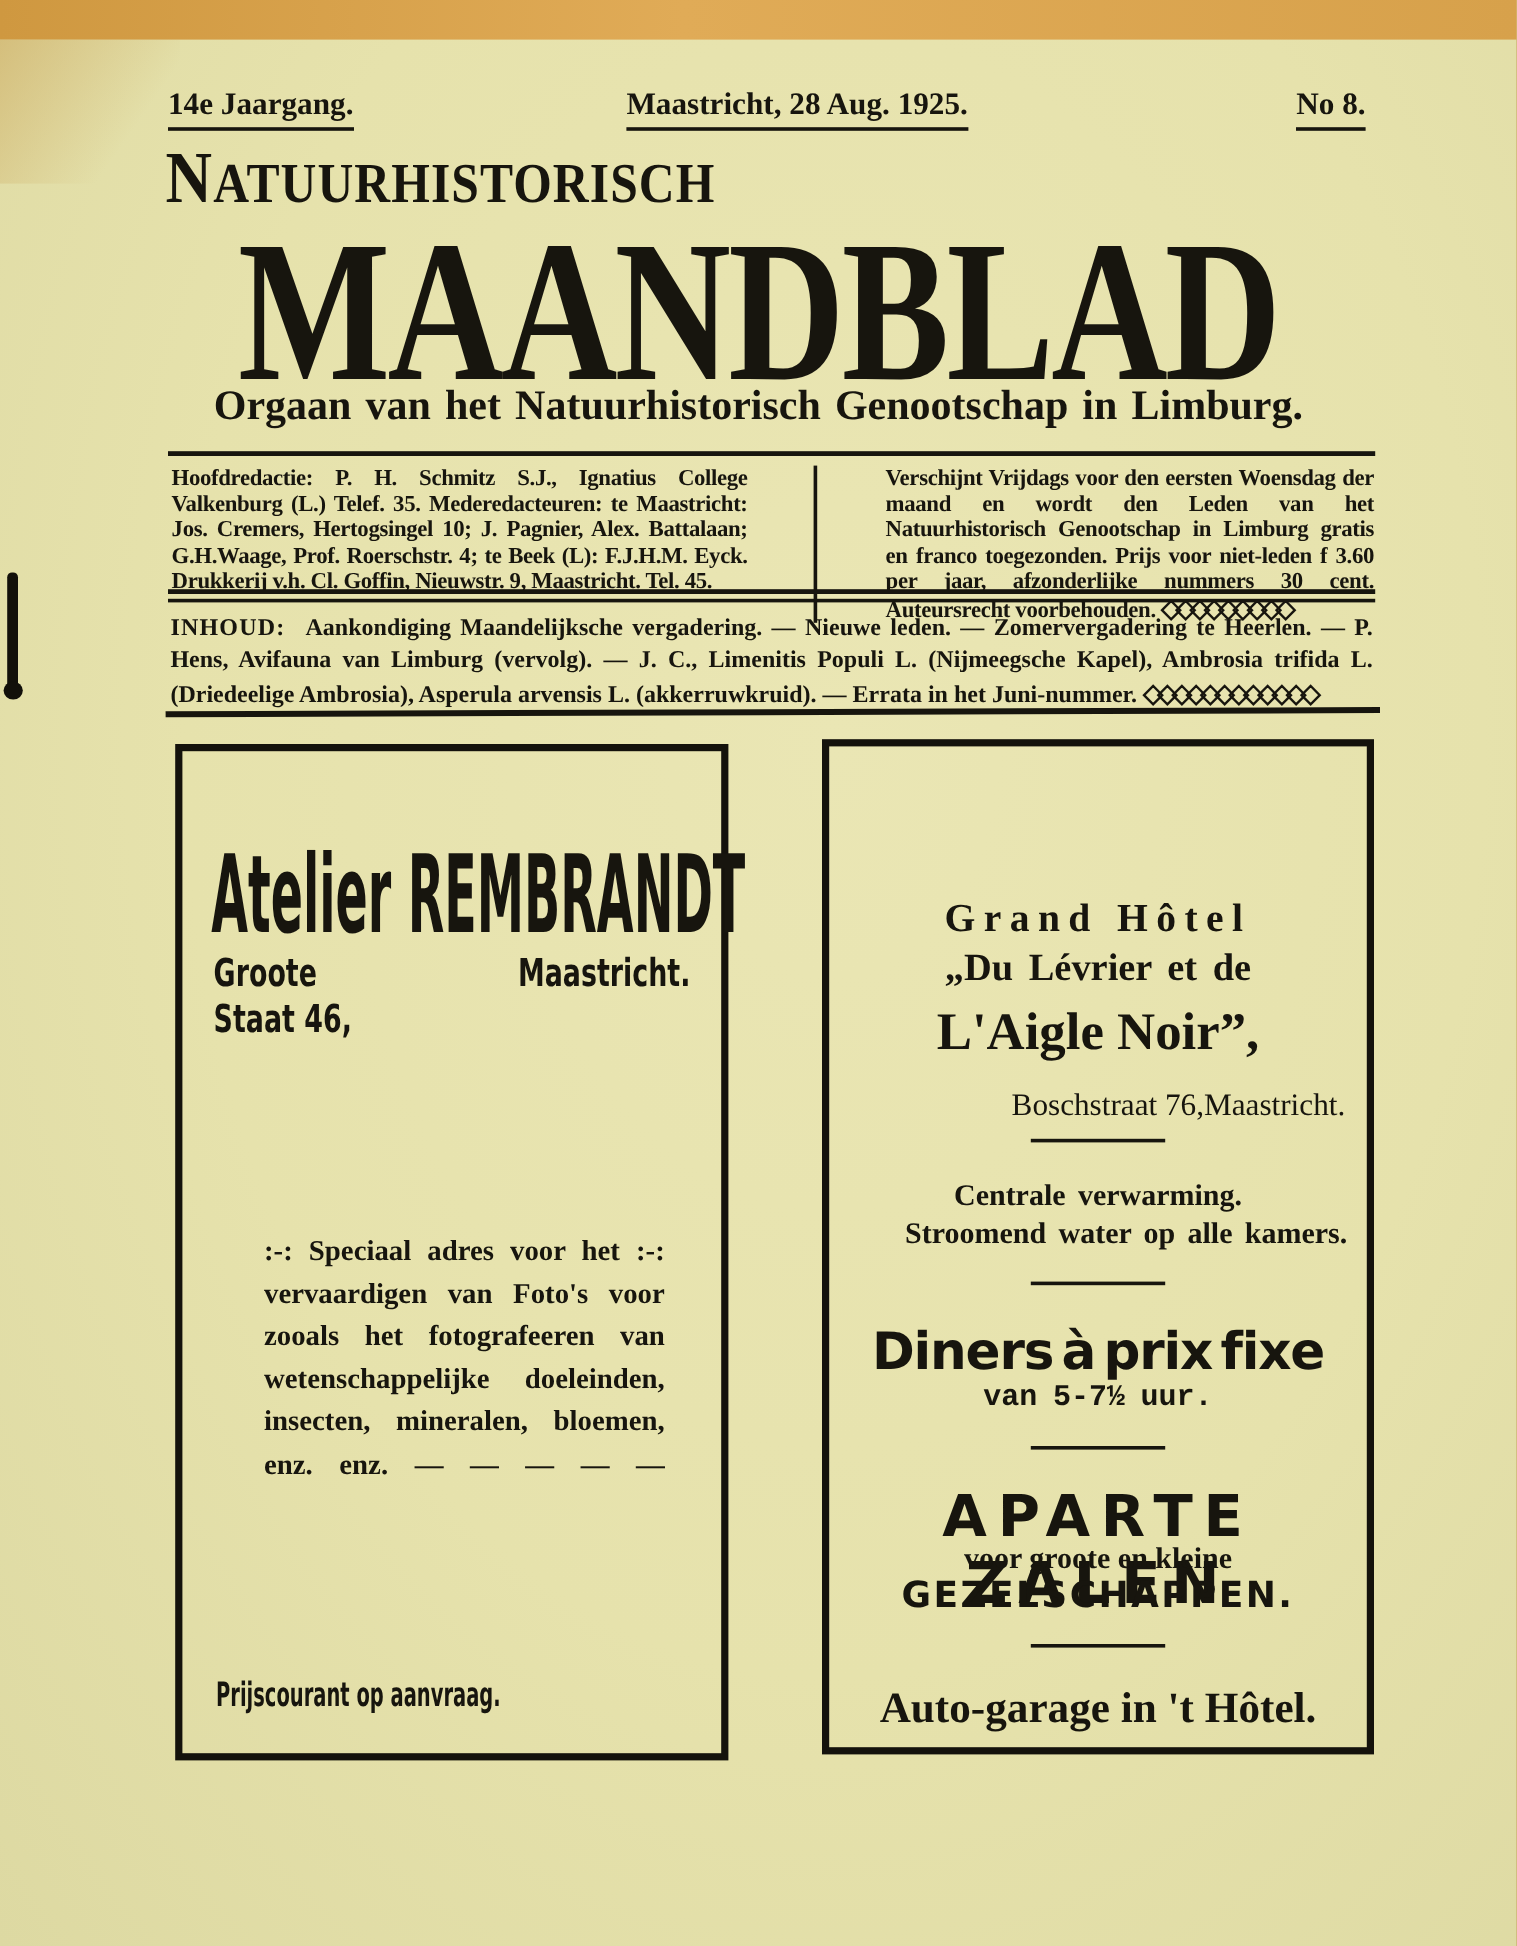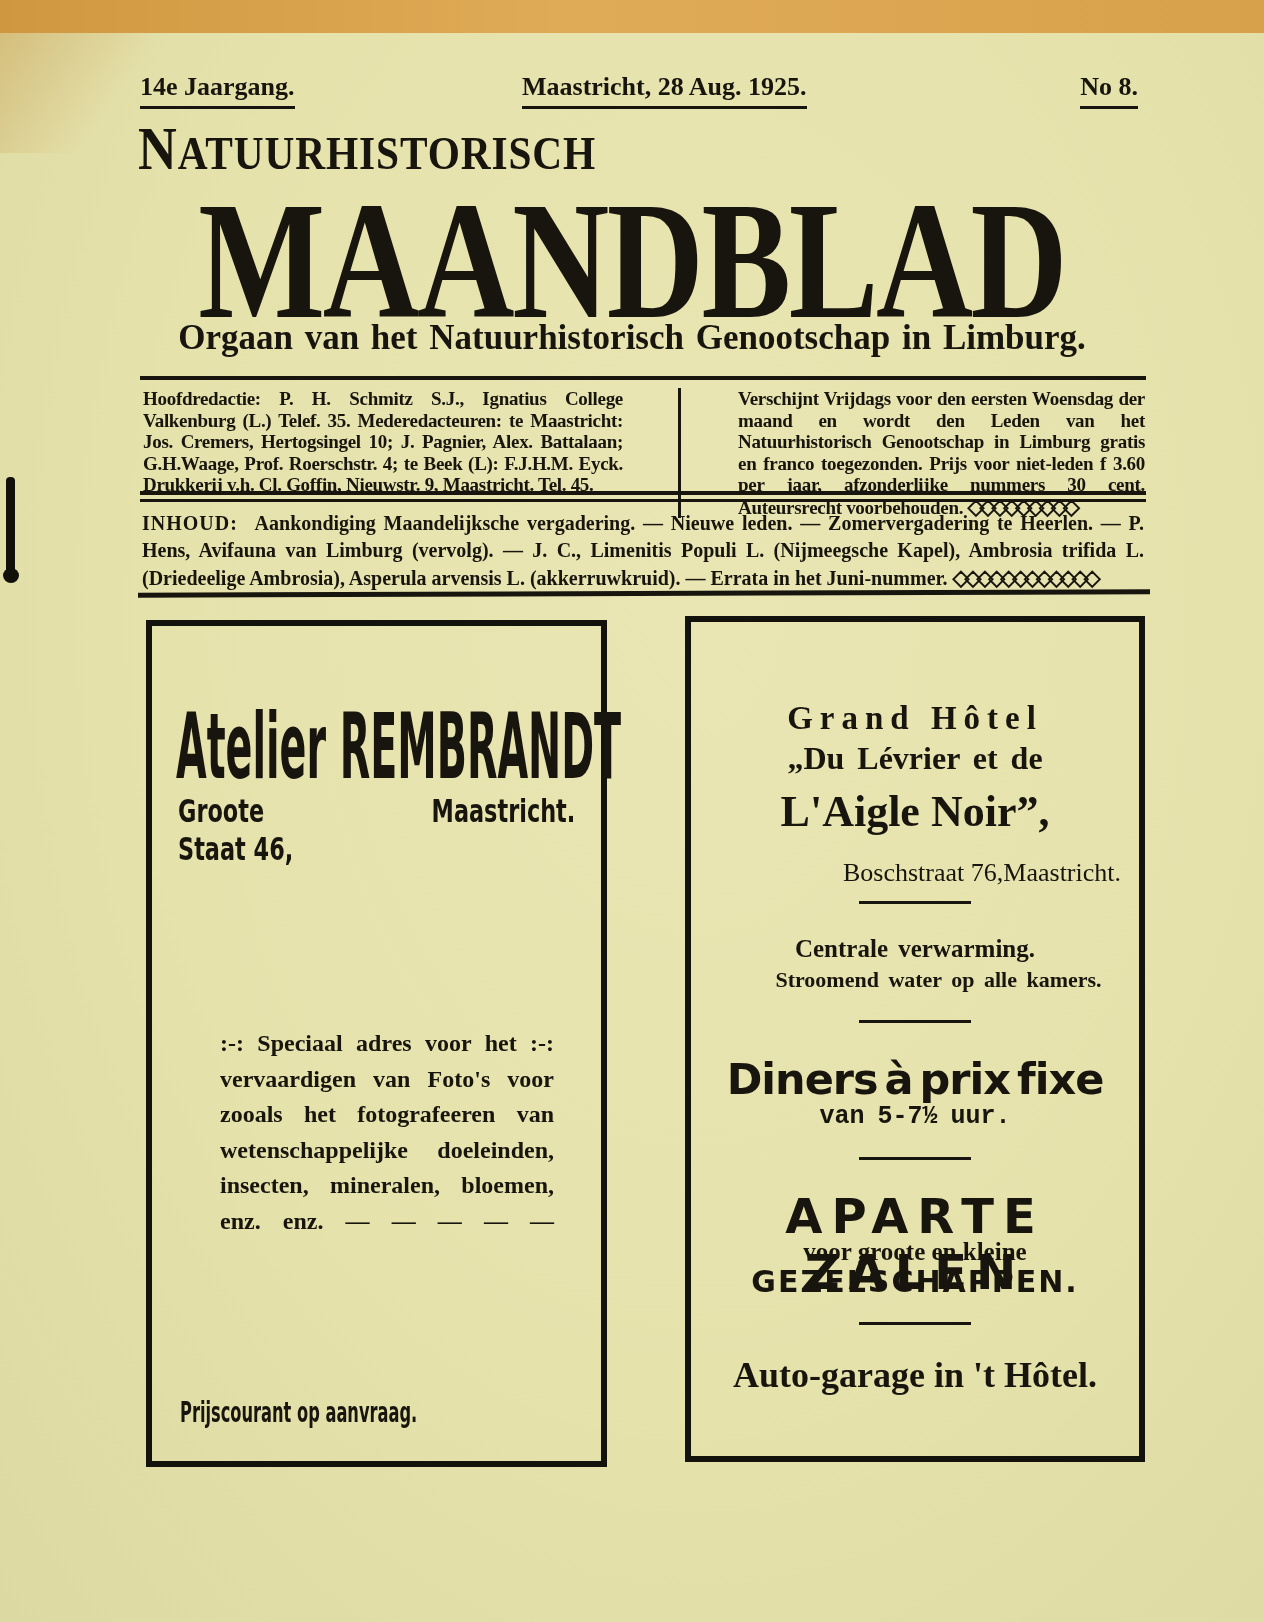--- a/index.html
+++ b/index.html
@@ -61,30 +61,30 @@
     font-family:"DejaVu Sans",sans-serif;font-weight:bold;font-size:32px;}
   .remb-address span{display:inline-block;transform:scaleX(0.7);}
   .remb-address span:first-child{transform-origin:left center;}
   .remb-address span:last-child{transform-origin:right center;}
   .remb-body{position:absolute;top:400px;left:68px;width:334px;
     font-size:24px;font-weight:bold;line-height:35.5px;}
   .remb-body div{text-align:justify;text-align-last:justify;}
   .remb-footer{position:absolute;top:770px;left:28px;font-family:"DejaVu Sans",sans-serif;font-weight:bold;
     font-size:28px;transform:scaleX(0.58);transform-origin:left top;white-space:nowrap;}
 
-  .ad-right div{position:absolute;left:0;right:0;text-align:center;}
+  .ad-right div{position:absolute;left:0;right:0;text-align:center;margin-top:48px;}
   .hotel-top{top:78px;font-size:33px;font-weight:bold;letter-spacing:7px;}
   .hotel-name1{top:118px;font-size:32px;font-weight:bold;word-spacing:5px;}
   .hotel-name2{top:164px;font-size:44px;font-weight:bold;}
   .hotel-address{top:236px;display:flex;justify-content:flex-end;padding:0 18px;
     font-size:26px;font-weight:normal;position:absolute;}
   .hr{top:0;width:112px !important;left:50% !important;right:auto !important;margin-left:-56px;height:3px;background:#17150e;}
   .hr1{top:279px;} .hr2{top:398px;} .hr3{top:535px;} .hr4{top:700px;}
   .hotel-feat1{top:313px;font-size:25px;font-weight:bold;word-spacing:4px;}
-  .hotel-feat2{top:345px;font-size:22px;font-weight:bold;word-spacing:4px;padding-left:47px;}
+  .hotel-feat2{top:345px;font-size:25px;font-weight:bold;word-spacing:4px;padding-left:47px;}
   .hotel-diners1{top:432px;font-family:"DejaVu Sans",sans-serif;font-weight:bold;font-size:43px;
     letter-spacing:-1px;word-spacing:-7px;}
   .hotel-diners2{top:480px;font-family:Liberation Mono, monospace;font-weight:bold;font-size:25px;word-spacing:-2px;}
   .hotel-zalen1{top:566px;font-family:"DejaVu Sans",sans-serif;font-weight:bold;font-size:48px;letter-spacing:9px;}
   .hotel-zalen2{top:616px;font-size:25px;font-weight:bold;}
   .hotel-zalen3{top:642px;font-family:"DejaVu Sans",sans-serif;font-weight:bold;font-size:30px;letter-spacing:2px;}
   .hotel-garage{top:732px;font-size:36px;font-weight:bold;}
 </style>
 </head>
 <body>

